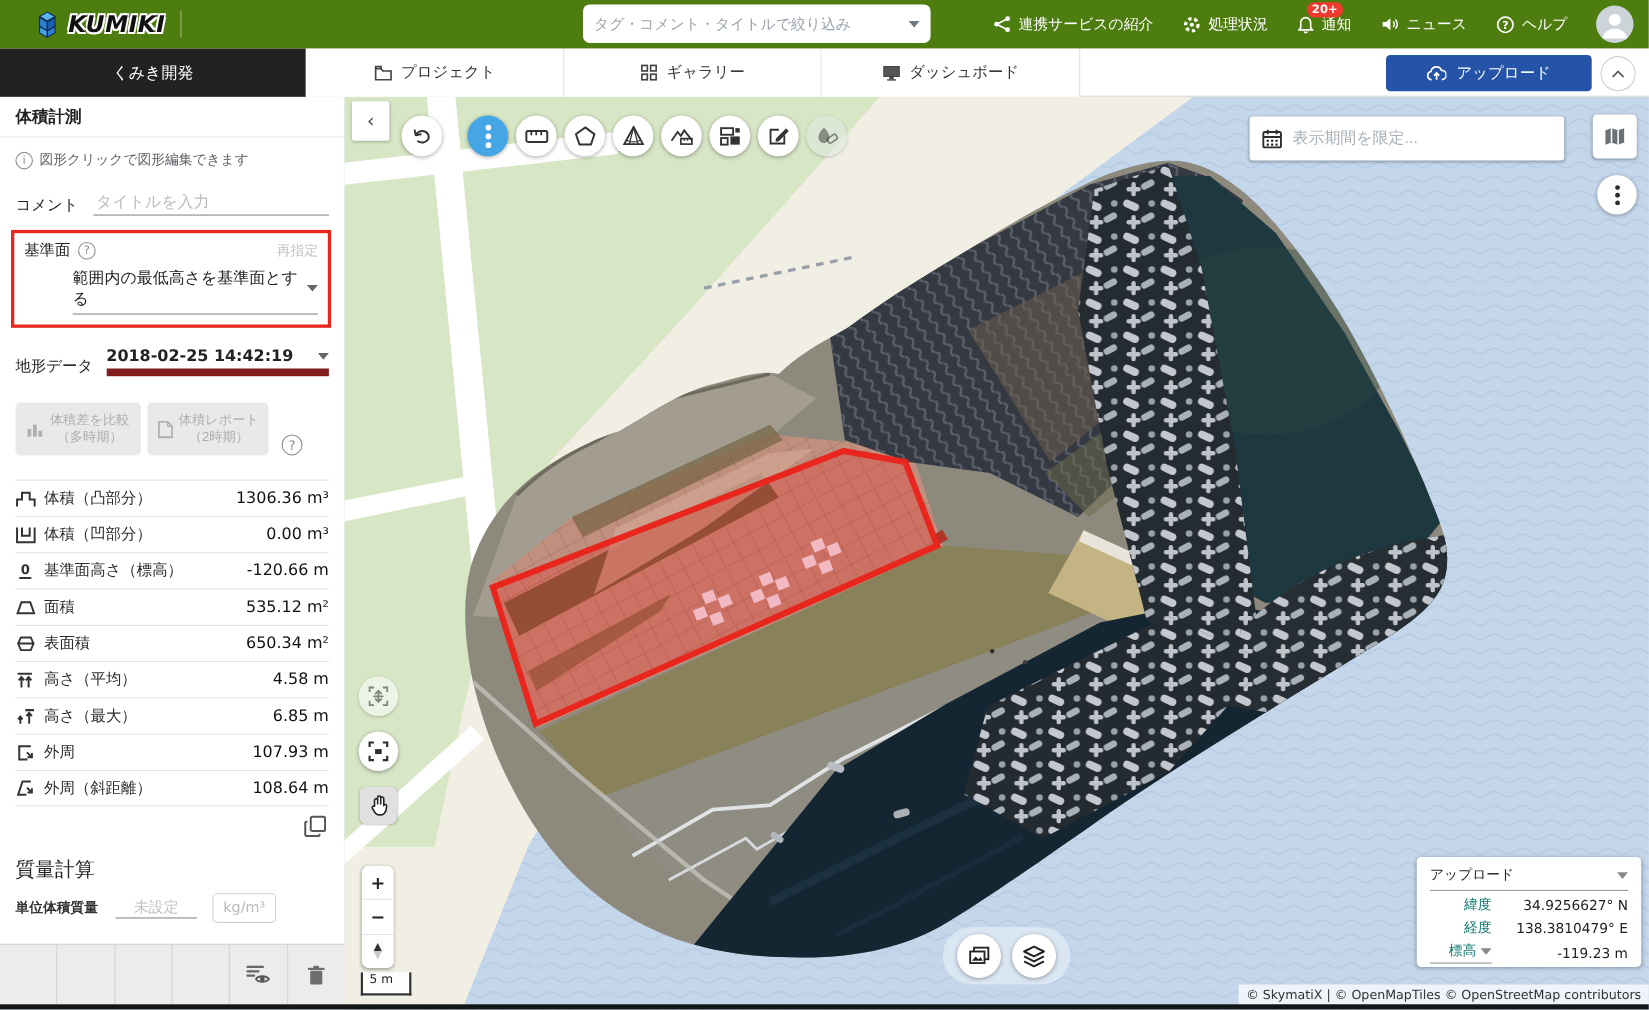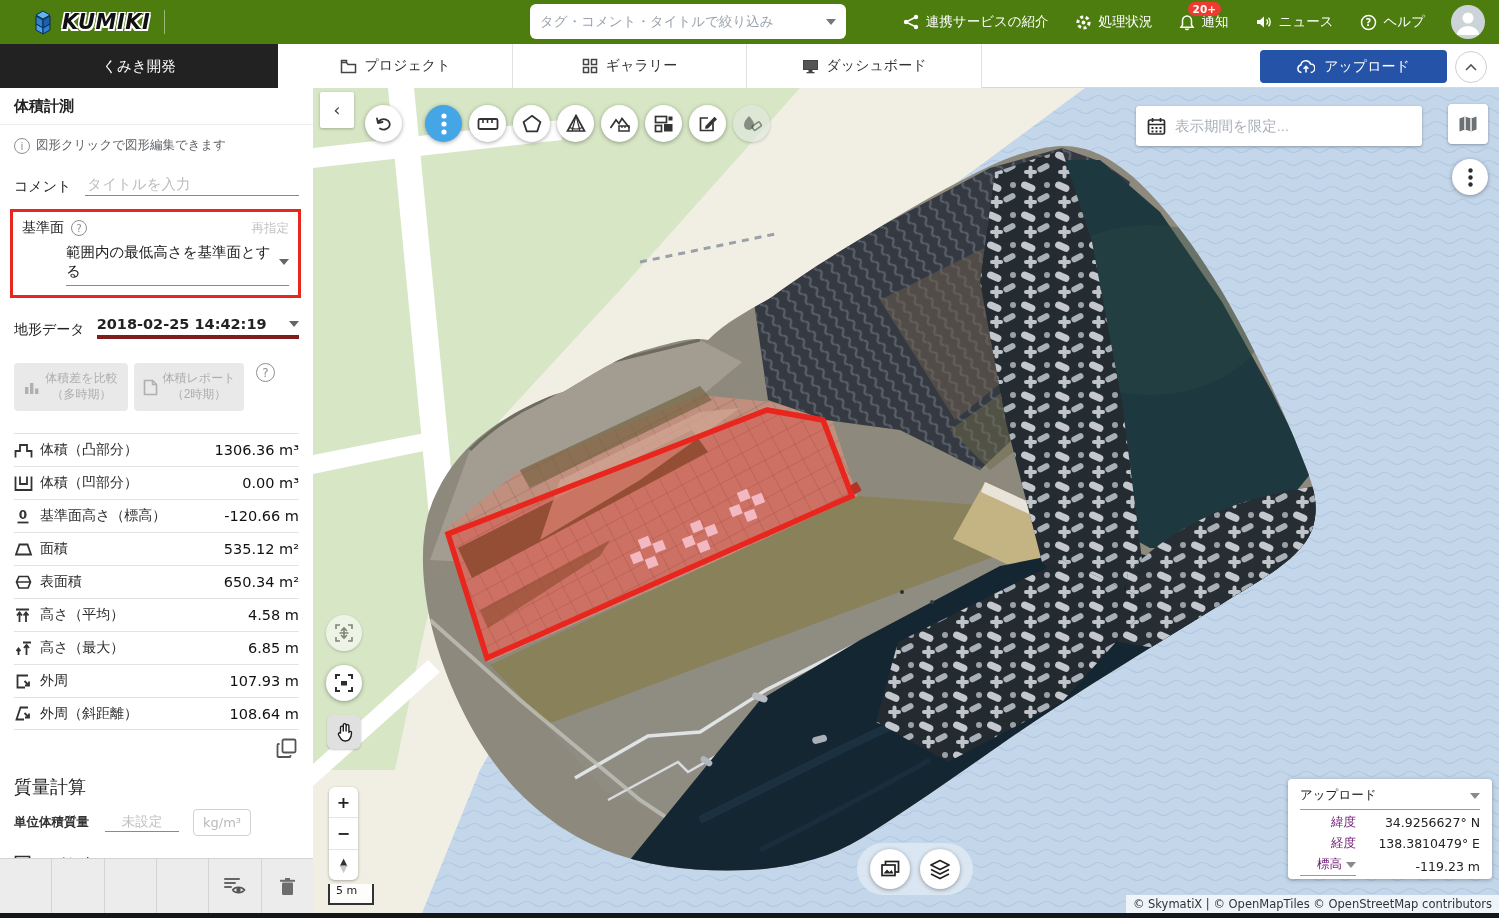--- a/index.html
+++ b/index.html
@@ -36,23 +36,23 @@
   .sb-row-title { display:flex; align-items:flex-end; margin-top:20px; }
   .sb-label { font-size:14px; color:#222; }
   .uline-input { flex:1; margin-left:14px; border:none; border-bottom:1px solid #8a8a8a; outline:none; font-size:14.5px; padding:2px 2px 3px; color:#222; background:transparent; }
   .uline-input::placeholder { color:#bcbcbc; }
   .redbox { margin-top:13px; margin-left:-4px; margin-right:-2px; border:3px solid #e8261d; padding:7px 9px 9px; }
   .redbox-row1 { display:flex; align-items:center; }
   .respecify { margin-left:auto; color:#c3c3c3; font-size:12.5px; }
   .dd { display:flex; align-items:center; margin-left:44px; margin-top:6px; border-bottom:1px solid #8a8a8a; padding-bottom:4px; cursor:pointer; }
   .dd-text { font-size:14.5px; color:#222; }
   .sb-terrain { display:flex; align-items:flex-end; margin-top:18px; }
-  .terrain-val { display:flex; align-items:center; flex:1; margin-left:12px; border-bottom:4px solid #7f1d1d; padding-bottom:3px; cursor:pointer; }
+  .terrain-val { display:flex; align-items:center; flex:1; margin-left:12px; border-bottom:7px solid #7f1d1d; padding-bottom:3px; cursor:pointer; }
   .terrain-text { font-size:14.5px; font-weight:bold; color:#222; flex:1; }
-  .btn-row { display:flex; align-items:flex-start; margin-top:24px; gap:6px; }
+  .btn-row { display:flex; align-items:flex-end; margin-top:24px; gap:6px; }
   .gray-btn { width:114px; height:48px; background:#e9e9e9; border:none; border-radius:4px; color:#aeaeae; font-size:12px; line-height:1.3; display:flex; align-items:center; justify-content:center; gap:5px; cursor:default; }
   .metrics { margin-top:22px; }
   .mrow { display:flex; align-items:center; height:33px; border-top:1px solid #e3e3e3; }
   .mrow .mic { width:26px; display:flex; align-items:center; }
   .mlabel { font-size:14px; color:#2b2b2b; }
   .mvalue { margin-left:auto; font-size:14.5px; color:#111; }
   .copy-row { display:flex; justify-content:flex-end; padding:8px 2px 0; }
   .mass-title { font-size:18px; color:#222; margin-top:16px; }
   .mass-row { display:flex; align-items:center; margin-top:10px; }
   .mass-label { font-size:12.5px; font-weight:bold; color:#333; }
@@ -86,21 +86,21 @@
   .zoomctl > div { flex:1; display:flex; align-items:center; justify-content:center; font-size:16px; font-weight:bold; color:#222; border-bottom:1px solid #e4e4e4; cursor:pointer; }
   .zoomctl > div:last-child { border-bottom:none; flex-direction:column; line-height:7px; }
   .tilt-up { color:#333; font-size:10px; } .tilt-dn { color:#c9c9c9; font-size:10px; }
   .scalebar { position:absolute; left:15px; top:796px; width:46px; height:21px; background:rgba(255,255,255,.85); border:2px solid #333; border-top:none; font-size:11px; color:#222; display:flex; align-items:flex-start; padding-left:6px; }
   .pill { position:absolute; left:544px; top:755px; width:116px; height:52px; background:rgba(222,233,243,.85); border-radius:26px; display:flex; align-items:center; justify-content:center; gap:10px; }
   .pill .mapbtn { position:static; width:40px; height:40px; }
   .coordpanel { position:absolute; left:975px; top:691px; width:204px; height:100px; background:#fff; border-radius:4px; box-shadow:0 1px 4px rgba(0,0,0,.3); padding:8px 12px 6px; font-size:12.5px; color:#222; }
   .coord-head { display:flex; align-items:center; border-bottom:1px solid #9a9a9a; padding-bottom:5px; }
   .coord-head .caret-down { margin-left:auto; border-top-color:#8a8a8a; }
   .coord-row { display:flex; align-items:center; margin-top:4px; }
-  .coord-row .cl { width:56px; text-align:right; color:#701a75; display:flex; justify-content:flex-end; align-items:center; gap:4px; }
+  .coord-row .cl { width:56px; text-align:right; color:#0f766e; display:flex; justify-content:flex-end; align-items:center; gap:4px; }
   .coord-row .cv { flex:1; text-align:right; color:#222; }
   .attribution { position:absolute; right:0; bottom:5px; background:rgba(255,255,255,.72); font-size:11.5px; color:#333; padding:2px 7px; }
   .bottomstrip { position:absolute; left:0; bottom:0; width:1499px; height:5px; background:#14171a; z-index:60; }
   .qmark { width:19px; height:19px; border-radius:50%; border:1.5px solid #8f8f8f; color:#8f8f8f; font-size:12px; display:inline-flex; align-items:center; justify-content:center; }
   .qmark.sm { width:16px; height:16px; font-size:10.5px; }
 </style>
 </head>
 <body>
 
 <div class="stage">

